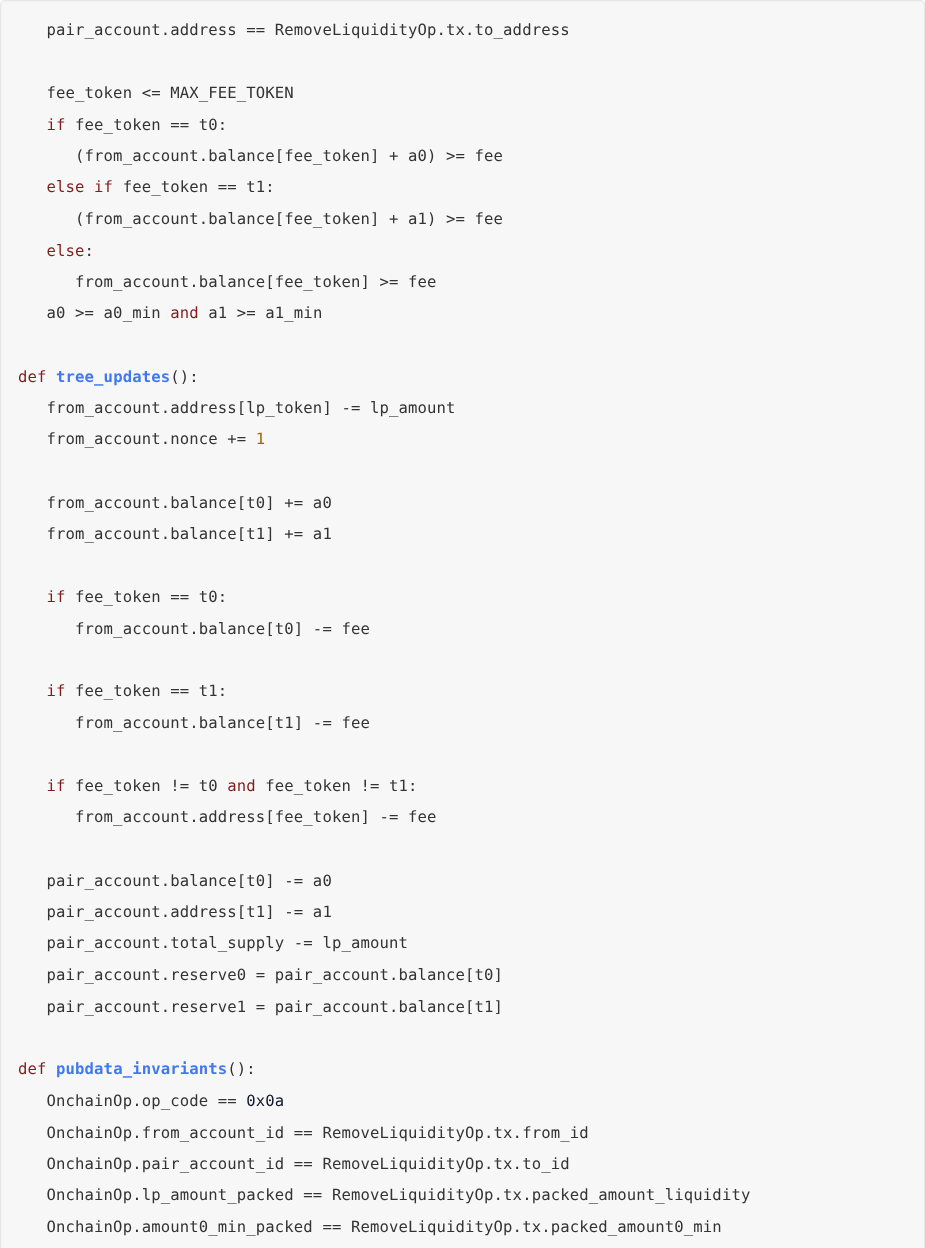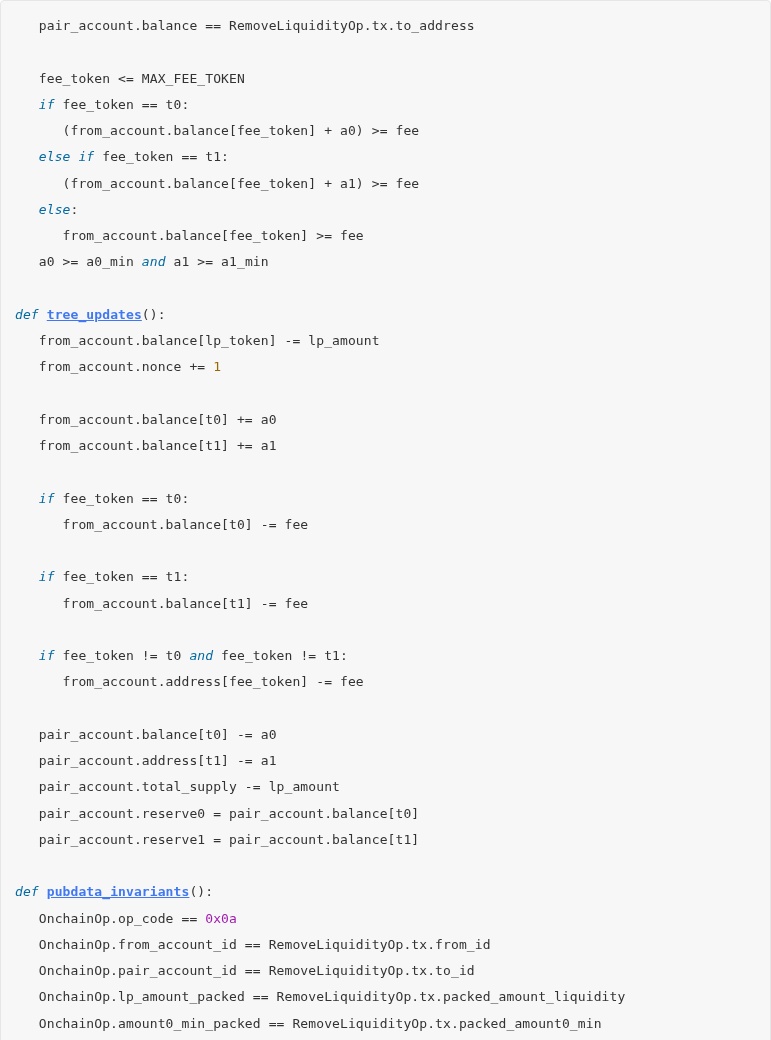--- a/index.html
+++ b/index.html
@@ -18,42 +18,42 @@
     padding: 12px 14px 18px 14px;
   }
   pre {
     margin: 0;
     white-space: pre;
     font-size: 13px;
     line-height: 2.02;
     color: #333333;
     letter-spacing: 0.1px;
   }
-  .kw { color: #0369a1; font-style: italic; }          
-  .fn { color: #4078f2; font-weight: 600; text-decoration: underline; } 
+  .kw { color: #7f1d1d; }          
+  .fn { color: #4078f2; font-weight: 600; } 
   .num { color: #986801; }         
-  .hex { color: #a21caf; }          
+  .hex { color: #0f172a; }          
 </style>
 </head>
 <body>
 
 <div class="code-container">
-<pre><span>   pair_account.balance == RemoveLiquidityOp.tx.to_address</span>
+<pre><span>   pair_account.address == RemoveLiquidityOp.tx.to_address</span>
 <span></span>
 <span>   fee_token &lt;= MAX_FEE_TOKEN</span>
 <span class="kw">   if</span><span> fee_token == t0:</span>
 <span>      (from_account.balance[fee_token] + a0) &gt;= fee</span>
 <span class="kw">   else</span><span class="kw"> if</span><span> fee_token == t1:</span>
 <span>      (from_account.balance[fee_token] + a1) &gt;= fee</span>
 <span class="kw">   else</span><span>:</span>
 <span>      from_account.balance[fee_token] &gt;= fee</span>
 <span>   a0 &gt;= a0_min </span><span class="kw">and</span><span> a1 &gt;= a1_min</span>
 <span></span>
 <span class="kw">def</span><span> </span><span class="fn">tree_updates</span><span>():</span>
-<span>   from_account.balance[lp_token] -= lp_amount</span>
+<span>   from_account.address[lp_token] -= lp_amount</span>
 <span>   from_account.nonce += </span><span class="num">1</span>
 <span></span>
 <span>   from_account.balance[t0] += a0</span>
 <span>   from_account.balance[t1] += a1</span>
 <span></span>
 <span class="kw">   if</span><span> fee_token == t0:</span>
 <span>      from_account.balance[t0] -= fee</span>
 <span></span>
 <span class="kw">   if</span><span> fee_token == t1:</span>
 <span>      from_account.balance[t1] -= fee</span>

